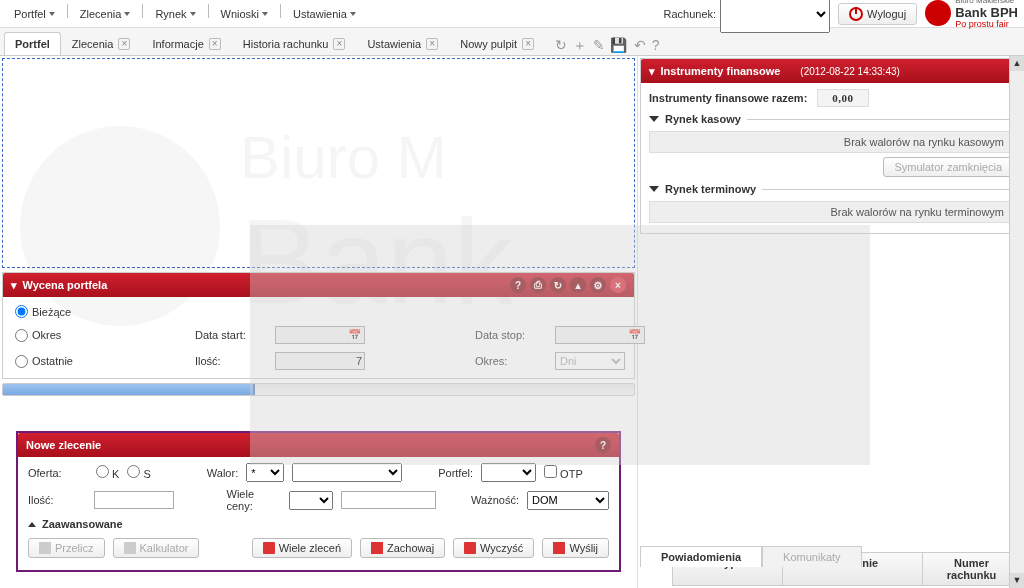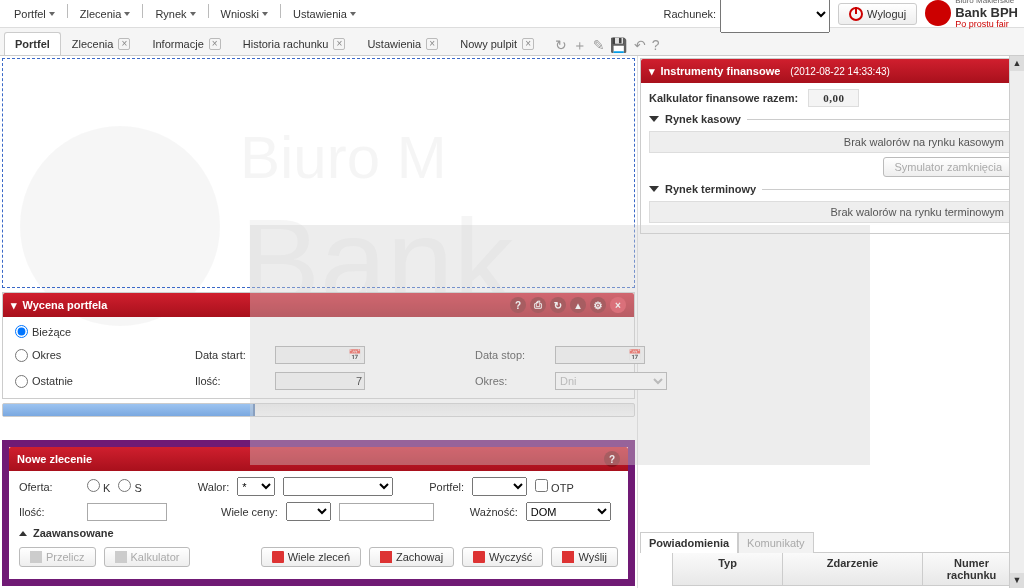--- a/index.html
+++ b/index.html
@@ -40,38 +40,38 @@
 
 .watermark { position:absolute; top:20px; left:20px; right:0; height:300px; pointer-events:none; opacity:0.08; font-size:120px; color:#888; font-weight:300; white-space:nowrap; overflow:hidden; display:flex; align-items:center; }
 .watermark-circle { width:200px; height:200px; border-radius:50%; background:#999; margin-right:20px; flex-shrink:0; }
 
 
 .dotted-area { height:240px; border:1px dashed #3a68c7; margin:2px; }
 
 
 .panel-head { background:linear-gradient(#d01f2e,#a8101c); color:#fff; font-weight:bold; height:24px; display:flex; align-items:center; padding:0 8px; border-radius:2px 2px 0 0; }
 .panel-head .arrow { margin-right:6px; }
-.panel-head .ts { font-weight:normal; font-size:10px; margin-left:10px; }
+.panel-head .ts { font-weight:normal; font-size:10px; margin-left:20px; }
 .panel-head-icons { margin-left:auto; display:flex; gap:4px; }
 .round-icon { width:16px; height:16px; border-radius:50%; background:#8a0f17; color:#fff; font-size:10px; display:flex; align-items:center; justify-content:center; cursor:pointer; }
 .round-icon.red { background:#e03040; }
 
 
 .wycena-panel { border:1px solid #ccc; margin:2px; }
 .wycena-body { padding:8px 12px; display:grid; grid-template-columns: 180px 80px 120px 80px 80px 120px; row-gap:8px; align-items:center; }
 .wycena-body label { display:flex; align-items:center; gap:4px; }
 .date-inp { width:90px; height:18px; border:1px solid #aaa; background:#f4f4f4; display:inline-flex; align-items:center; justify-content:flex-end; padding-right:2px; }
 .sel { height:18px; border:1px solid #aaa; background:#fff; font-size:11px; }
 
 
 .slider-track { height:14px; background:linear-gradient(#eaeaea,#f8f8f8); border:1px solid #ccc; border-radius:2px; margin:2px; position:relative; }
 .slider-fill { position:absolute; left:0; top:0; bottom:0; width:40%; background:linear-gradient(#9cc3f0,#7aa8e0); border-right:2px solid #5a7fb3; }
 
 
-.zlec-panel { border:7px solid #701a75; margin:2px; }
+.zlec-panel { border:2px solid #701a75; margin:16px; }
 .zlec-body { padding:6px 10px; }
 .zlec-row { display:flex; align-items:center; gap:8px; margin-bottom:6px; }
 .zlec-row .lbl { width:60px; }
 .inp { height:18px; border:1px solid #aaa; font-size:11px; padding:0 2px; }
 .btn { padding:3px 10px; border:1px solid #bbb; background:linear-gradient(#fff,#eee); border-radius:3px; cursor:pointer; display:inline-flex; align-items:center; gap:4px; font-size:11px; }
 .btn.disabled { color:#aaa; }
 .btn .ico { width:12px; height:12px; display:inline-block; }
 .ico-doc { background:#d33; border-radius:1px; }
 .ico-save { background:#d33; }
 .ico-clear { background:#d33; border-radius:1px; }
@@ -88,21 +88,21 @@
 .section-head .tri-dn { width:0;height:0;border-left:5px solid transparent;border-right:5px solid transparent;border-top:6px solid #333; }
 .section-head .line { flex:1; height:1px; background:#ccc; }
 .graybar { background:#eee; border:1px solid #ddd; padding:4px 8px; text-align:right; color:#555; margin-bottom:4px; }
 .sim-btn-row { text-align:right; margin-bottom:6px; }
 
 
 .ghost { position:absolute; top:225px; left:250px; width:620px; height:240px; background:rgba(210,210,210,0.4); pointer-events:none; }
 
 
 .tabs2 { display:flex; border-bottom:1px solid #ccc; margin-top:4px; }
-.tab2 { padding:4px 8px; border:1px solid #ccc; border-bottom:none; background:#f2f2f2; cursor:pointer; position:relative; top:1px; }
+.tab2 { padding:4px 20px; border:1px solid #ccc; border-bottom:none; background:#f2f2f2; cursor:pointer; position:relative; top:15px; }
 .tab2.active { background:#fff; font-weight:bold; }
 .tab2.dis { color:#aaa; }
 .tbl-head { display:flex; background:linear-gradient(#fafafa,#e8e8e8); border:1px solid #ccc; border-top:none;margin-left:32px; }
 .tbl-head div { padding:4px 6px; border-right:1px solid #ccc; text-align:center; font-weight:bold; }
 
 
 .rscroll { position:absolute; right:0; top:56px; bottom:0; width:15px; background:#eee; border-left:1px solid #ccc; }
 .rscroll .up, .rscroll .dn { height:15px; background:#ddd; text-align:center; font-size:9px; line-height:15px; }
 .rscroll .dn { position:absolute; bottom:0; left:0; right:0; }
 
@@ -238,21 +238,21 @@
         <span>Data stop:</span>
         <span class="date-inp">📅</span>
         <label>
             <input type="radio" name="wo" style="">
             <span>Ostatnie</span>
           </label>
         <span>Ilość:</span>
         <input class="inp" style="width: 90px; text-align: right; background: rgb(244, 244, 244);" value="7">
         <span></span>
         <span>Okres:</span>
-        <select class="sel" style="width:112px;color:#aaa"><option>Dni</option></select>
+        <select class="sel" style="width:70px;color:#aaa"><option>Dni</option></select>
       </div>
     </div>
 
     <div class="slider-track">
         <div class="slider-fill"></div>
       </div>
 
     <div style="height:20px"></div>
 
     <div class="zlec-panel">
@@ -324,21 +324,21 @@
 
   <div class="right-col">
     <div class="instr-panel">
       <div class="panel-head">
         <span class="arrow">▾</span>
         <span>Instrumenty finansowe</span>
         <span class="ts">(2012-08-22 14:33:43)</span>
       </div>
       <div class="instr-body">
         <div class="instr-sum">
-          <span>Kalkulator finansowe razem:</span>
+          <span>Instrumenty finansowe razem:</span>
           <span class="val">0,00</span>
         </div>
         <div class="section-head">
           <span class="tri-dn"></span>
           <span>Rynek kasowy</span>
             <span class="line"></span>
         </div>
         <div class="graybar">Brak walorów na rynku kasowym</div>
         <div class="sim-btn-row"><span class="btn disabled">
               <span>Symulator zamknięcia</span>

